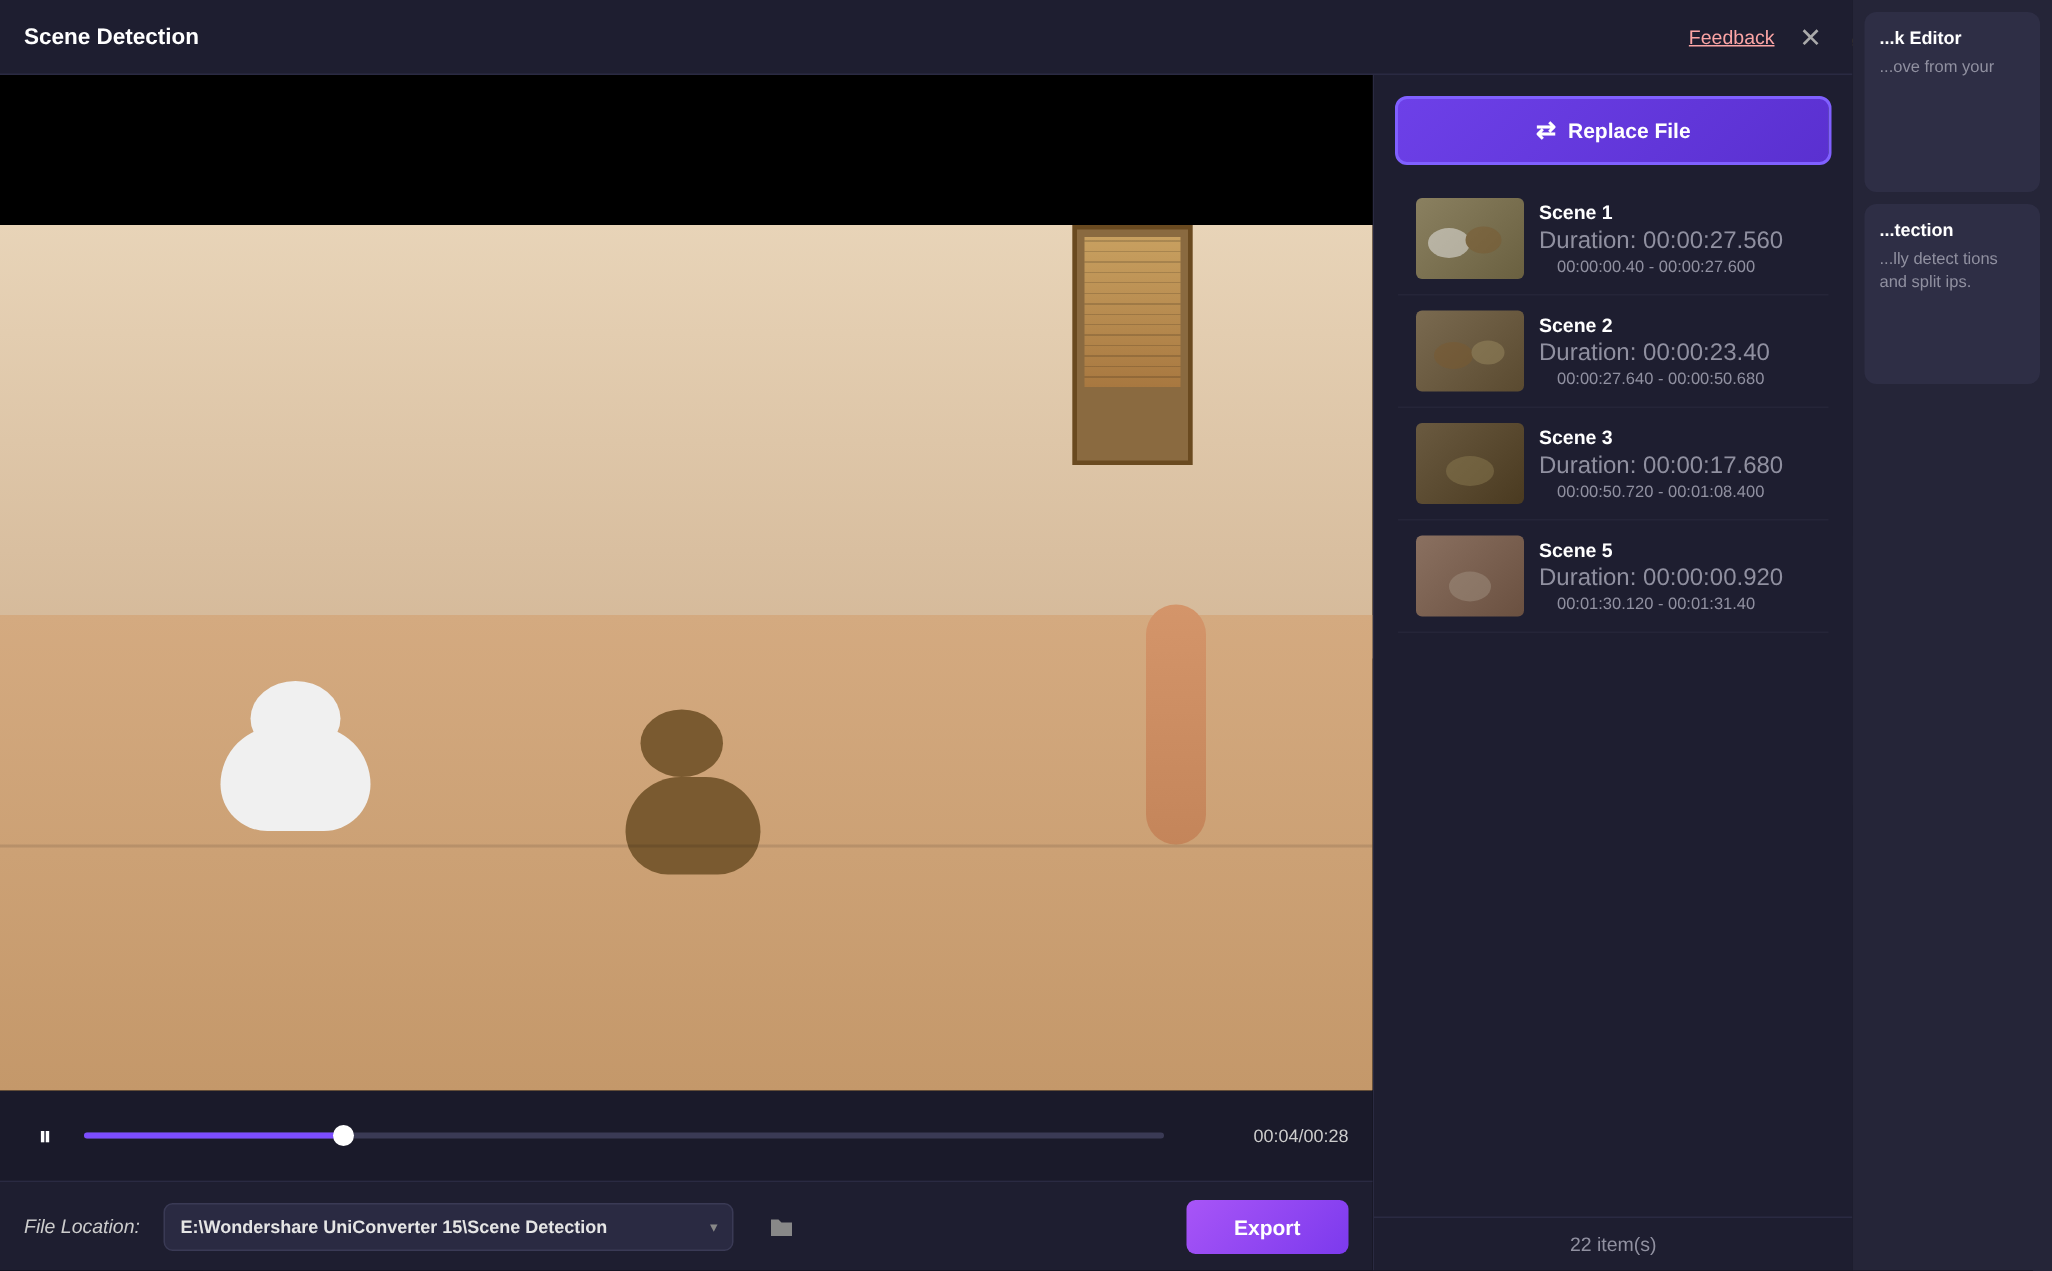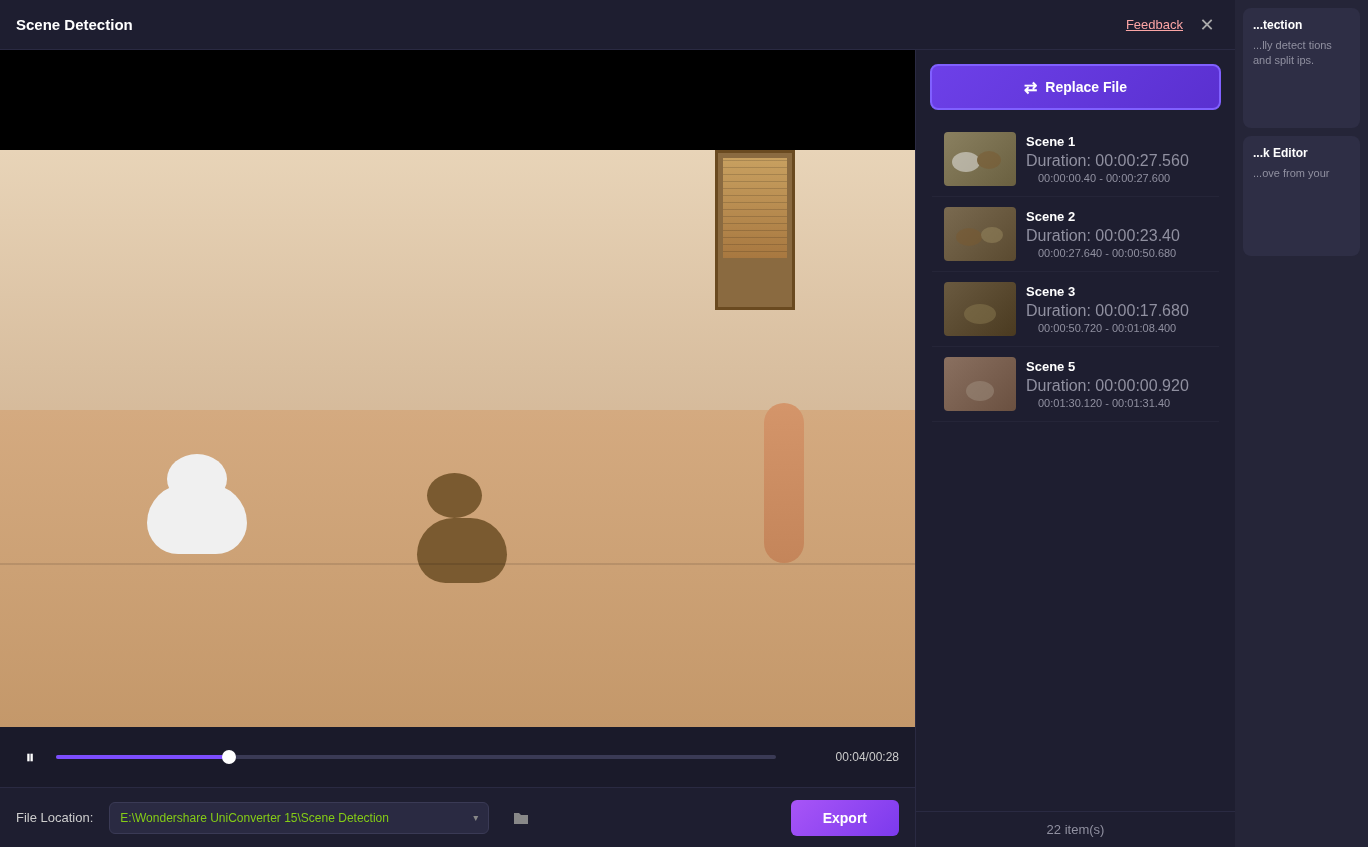--- a/index.html
+++ b/index.html
@@ -431,39 +431,41 @@
       display: flex;
       align-items: center;
       padding: 0 16px;
       gap: 16px;
       flex-shrink: 0;
     }
     .file-location-label {
       font-size: 13px;
       color: #ccc;
       white-space: nowrap;
+      font-style: italic;
     }
     .file-path-select {
       flex: 1;
       max-width: 380px;
       height: 32px;
       background: #2a2a42;
       border: 1px solid #3a3a55;
       border-radius: 6px;
       color: #ccc;
       font-size: 12px;
       padding: 0 10px;
       display: flex;
       align-items: center;
       justify-content: space-between;
       cursor: pointer;
     }
     .file-path-text {
       font-size: 12px;
-      color: #84cc16;
+      color: #e5e5e5;
+      font-weight: bold;
     }
     .dropdown-arrow {
       color: #888;
       font-size: 10px;
     }
     .folder-btn {
       width: 32px; height: 32px;
       background: transparent;
       border: none;
       color: #888;
@@ -829,24 +831,24 @@
     </div>
           </div>
 
         <div class="scene-count">22 item(s)</div>
       </div>
     </div>
   </div>
 
   <div class="right-cards">
     <div class="right-card">
+      <div class="right-card-title">...k Editor</div>
+      <div class="right-card-desc">...ove
+from your</div>
+    </div>
+    <div class="right-card">
       <div class="right-card-title">...tection</div>
       <div class="right-card-desc">...lly detect
 tions and split
 ips.</div>
     </div>
-    <div class="right-card">
-      <div class="right-card-title">...k Editor</div>
-      <div class="right-card-desc">...ove
-from your</div>
-    </div>
   </div>
 </div>
 
 </body></html>

